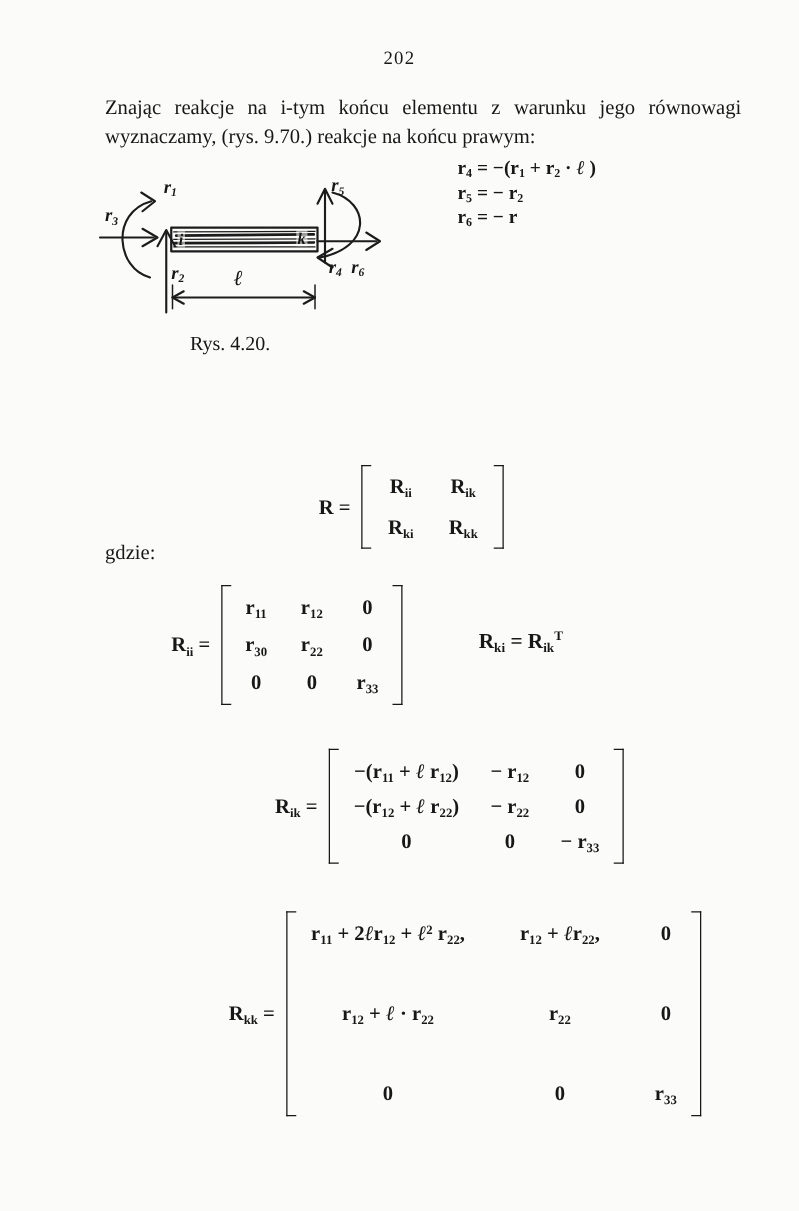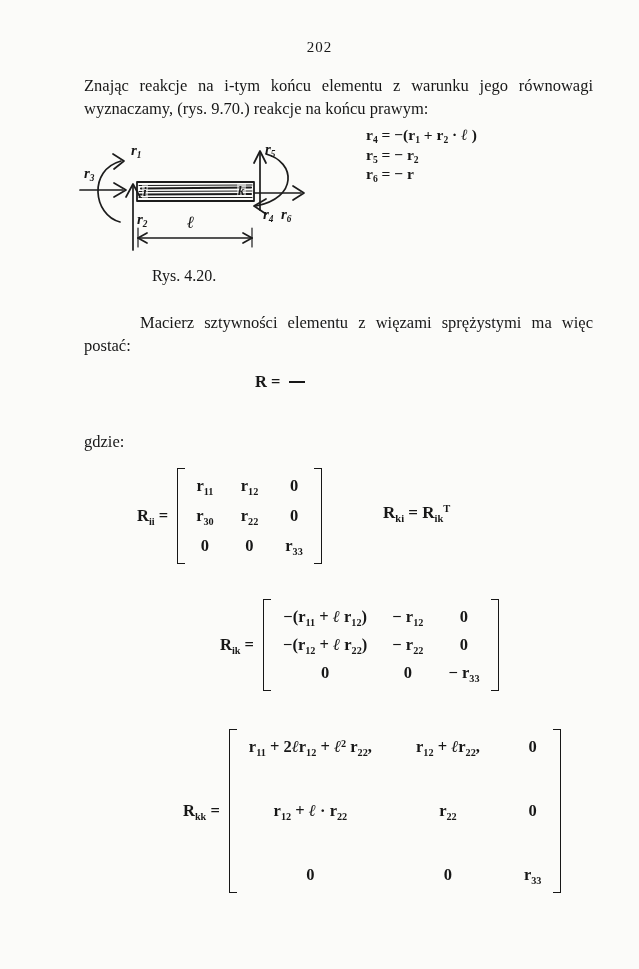--- a/index.html
+++ b/index.html
@@ -114,26 +114,31 @@
     <span class="fig-label" style="left:197px;top:2px;"><i>r</i><sub>5</sub></span>
     <span class="fig-label" style="left:213px;top:23px;margin-top:44px;"><i>r</i><sub>6</sub></span>
     <span class="fig-label" style="left:195px;top:67px;"><i>r</i><sub>4</sub></span>
     <span class="fig-label node-label" style="left:74px;top:45px;"><i>i</i></span>
     <span class="fig-label node-label" style="left:169px;top:44px;"><i>k</i></span>
     <span class="fig-label len-label" style="left:119px;top:74px;"><i>ℓ</i></span>
   </div>
 
   <div class="abs caption">Rys. 4.20.</div>
 
-  <div class="abs para para-body">Macierz sztywności elementu z więzami sprężystymi ma więc postać:</div>
 
   <div class="eq" id="eq-R" style="left:255px;top:372px;">
     <span class="lhs">R =</span>
     <span class="matrix">
       <span class="br l"></span>
+      <span class="mgrid">
+        <span>R<sub>ii</sub></span>
+        <span>R<sub>ik</sub></span>
+        <span>R<sub>ki</sub></span>
+        <span>R<sub>kk</sub></span>
+      </span>
       <span class="br r"></span>
     </span>
   </div>
 
   <div class="abs gdzie">gdzie:</div>
 
   <div class="eq" id="eq-Rii" style="left:137px;top:468px;">
     <span class="lhs">R<sub>ii</sub> =</span>
     <span class="matrix">
       <span class="br l"></span>

